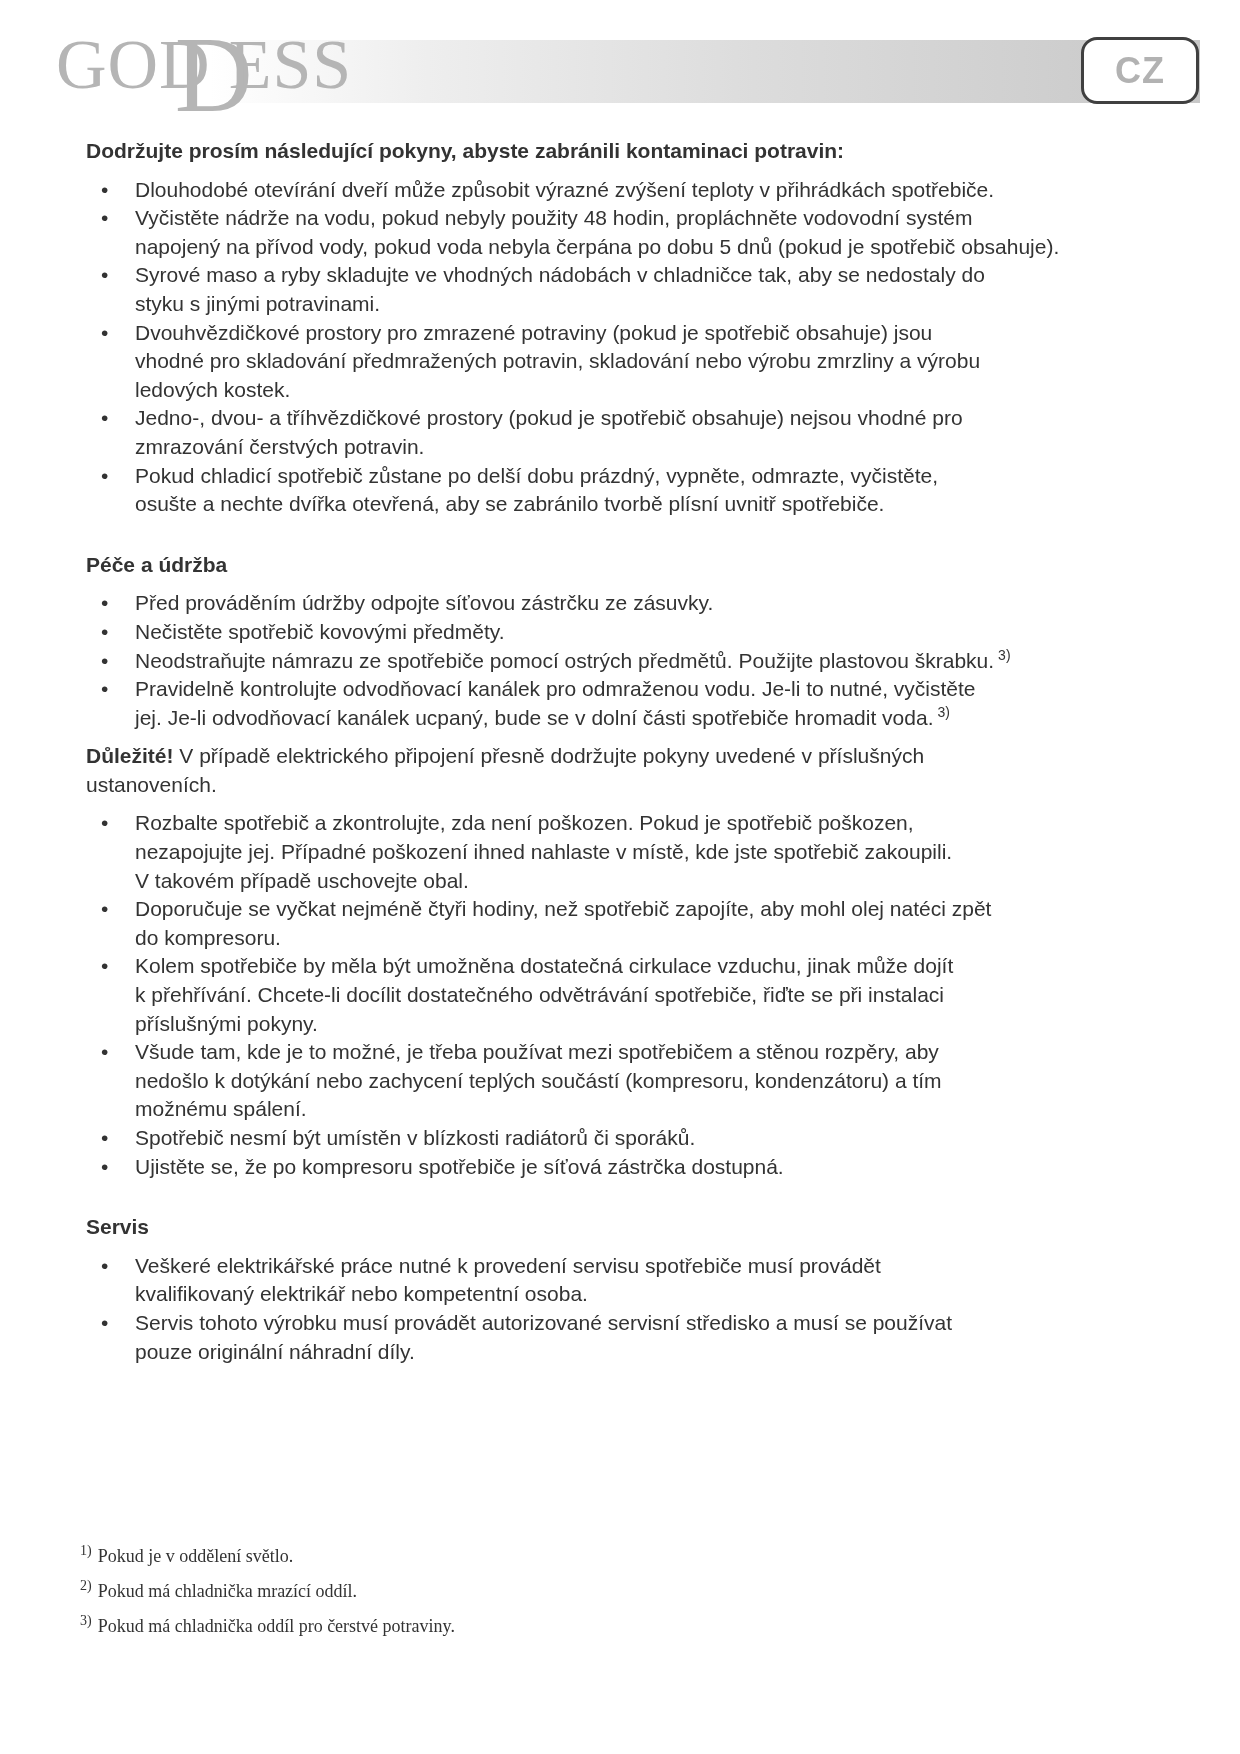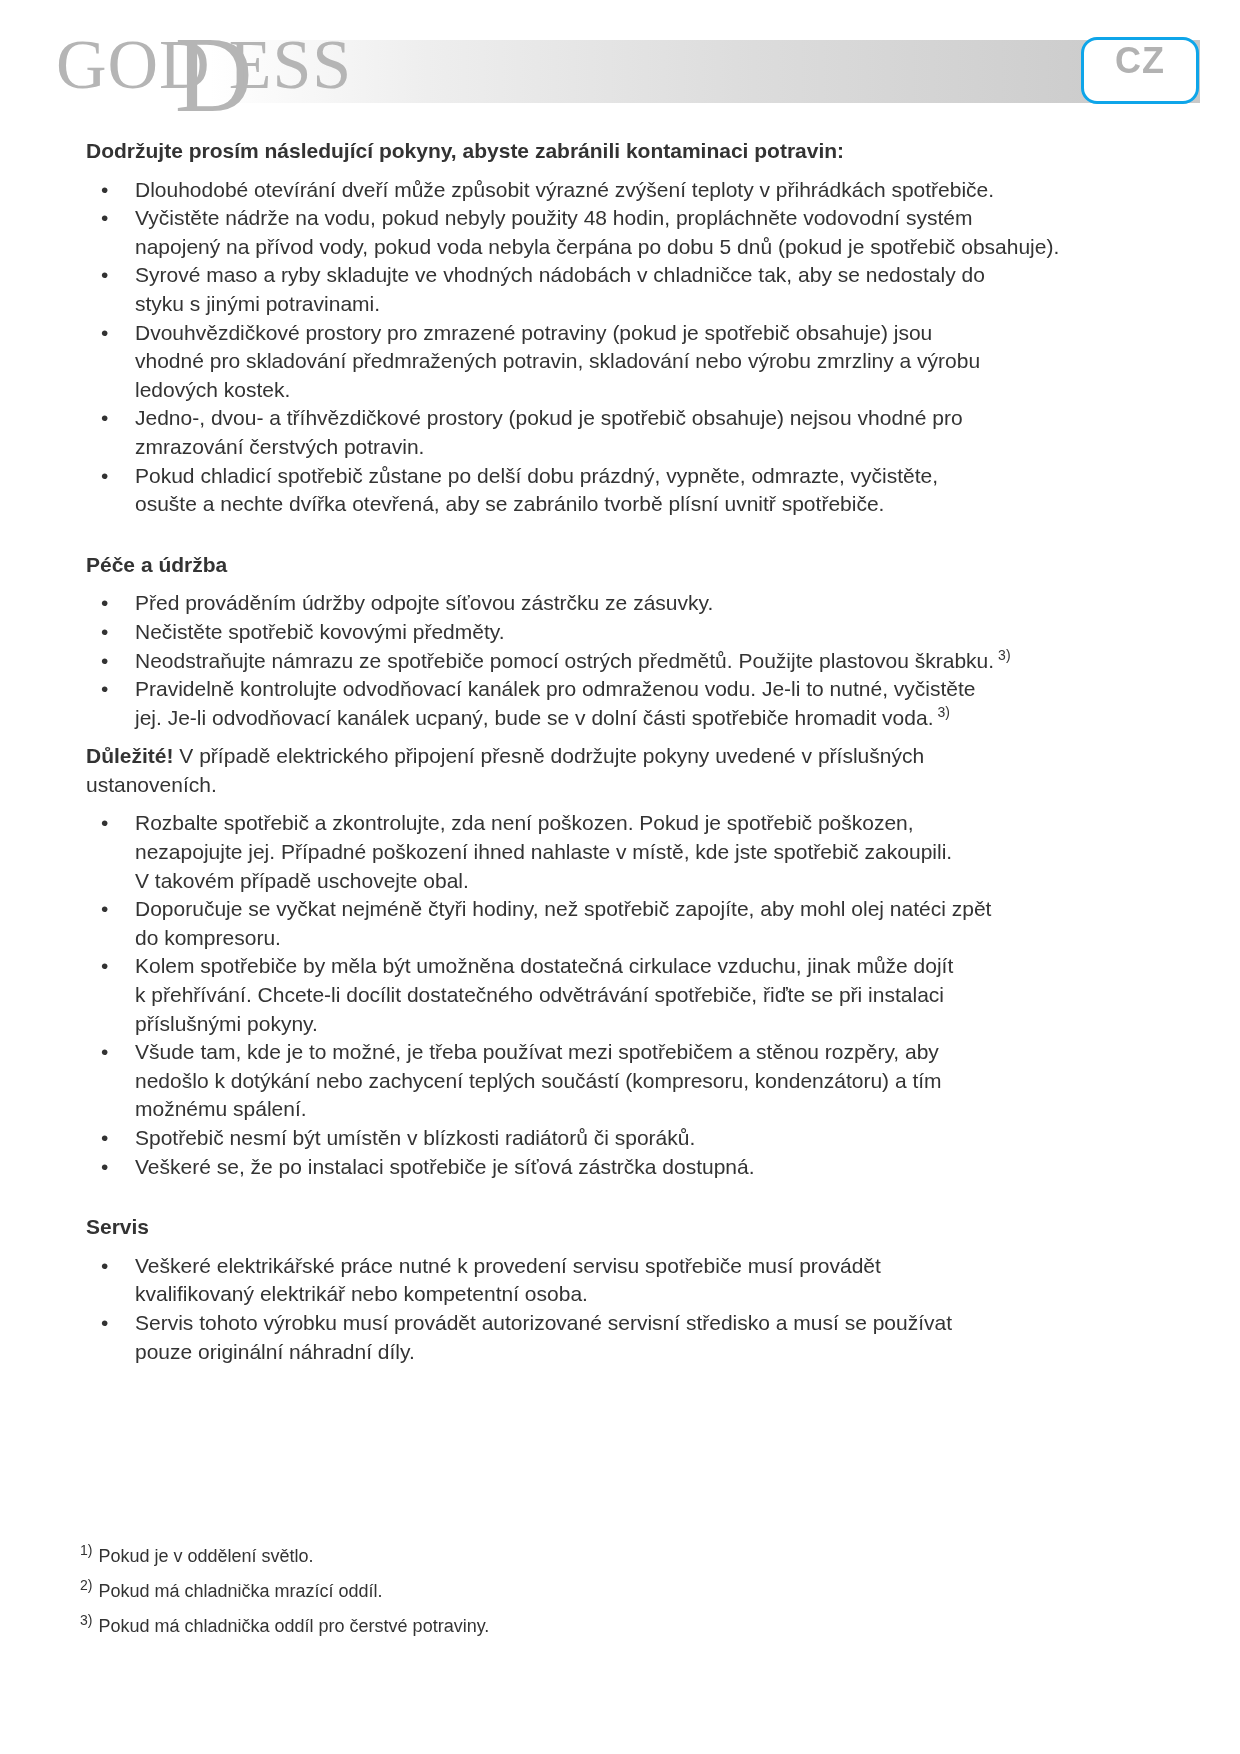--- a/index.html
+++ b/index.html
@@ -22,22 +22,22 @@
     font-family:"Liberation Serif",serif;
     color:#b5b5b5;
     display:flex;align-items:flex-start;
     white-space:nowrap;
   }
   .logo .lg-normal{font-size:70px;line-height:78px;letter-spacing:1px;}
   .logo .lg-big{font-size:108px;line-height:94px;margin-left:-36px;margin-right:-10px;position:relative;top:2px;z-index:1;}
   .logo .lg-tail{margin-left:-14px;z-index:2;position:relative;}
   .lang-badge{
     position:absolute;top:37px;left:1081px;width:112px;height:61px;z-index:3;
-    background:#ffffff;border:3px solid #0ea5e9;border-radius:16px;
-    display:flex;justify-content:center;
+    background:#ffffff;border:3px solid #404040;border-radius:16px;
+    display:flex;align-items:center;justify-content:center;
     font-size:36px;font-weight:bold;color:#b2b2b2;letter-spacing:1px;
   }
   
   .content{position:absolute;top:137px;left:86px;right:58px;}
   h2{
     font-size:21px;line-height:28.6px;font-weight:bold;color:#333;
     margin:32px 0 0 0;
   }
   h2.first{margin-top:0;}
   ul.bullets{list-style:none;margin:10px;padding:0 0 0 39px;}
@@ -50,21 +50,21 @@
     content:"\2022";
     position:absolute;left:-34px;top:0;
     font-size:21px;color:#333;
   }
   .intro{margin:0;font-size:21px;line-height:28.6px;white-space:pre-wrap;}
   .intro strong{font-weight:bold;}
   sup.fn-ref{
     font-size:14px;line-height:0;vertical-align:super;margin-left:4px;
   }
   
-  .footnotes{position:absolute;top:1545px;left:80px;right:80px;}
+  .footnotes{position:absolute;top:1545px;left:80px;right:80px;font-family:Liberation Serif, serif;}
   .footnote{font-size:18px;line-height:22px;margin-bottom:13px;color:#333;}
   .footnote sup{font-size:14px;vertical-align:super;line-height:0;margin-right:6px;}
   
   .footer-rule{position:absolute;top:1656px;left:40px;right:40px;height:0;border-top:1px solid #dedede;}
   .footer-page{
     position:absolute;top:1668px;left:0;right:0;
     text-align:center;font-size:23px;color:#3f3f3f;letter-spacing:0.5px;padding-left:20px;
   }
 </style>
 </head>
@@ -120,21 +120,21 @@
 V takovém případě uschovejte obal.</span></li>
       <li><span>Doporučuje se vyčkat nejméně čtyři hodiny, než spotřebič zapojíte, aby mohl olej natéci zpět
 do kompresoru.</span></li>
       <li><span>Kolem spotřebiče by měla být umožněna dostatečná cirkulace vzduchu, jinak může dojít
 k přehřívání. Chcete-li docílit dostatečného odvětrávání spotřebiče, řiďte se při instalaci
 příslušnými pokyny.</span></li>
       <li><span>Všude tam, kde je to možné, je třeba používat mezi spotřebičem a stěnou rozpěry, aby
 nedošlo k dotýkání nebo zachycení teplých součástí (kompresoru, kondenzátoru) a tím
 možnému spálení.</span></li>
       <li><span>Spotřebič nesmí být umístěn v blízkosti radiátorů či sporáků.</span></li>
-      <li><span>Veškeré se, že po instalaci spotřebiče je síťová zástrčka dostupná.</span></li>
+      <li><span>Ujistěte se, že po kompresoru spotřebiče je síťová zástrčka dostupná.</span></li>
     </ul>
 
     <h2>Servis</h2>
     <ul class="bullets">
       <li><span>Veškeré elektrikářské práce nutné k provedení servisu spotřebiče musí provádět
 kvalifikovaný elektrikář nebo kompetentní osoba.</span></li>
       <li><span>Servis tohoto výrobku musí provádět autorizované servisní středisko a musí se používat
 pouze originální náhradní díly.</span></li>
     </ul>
 

